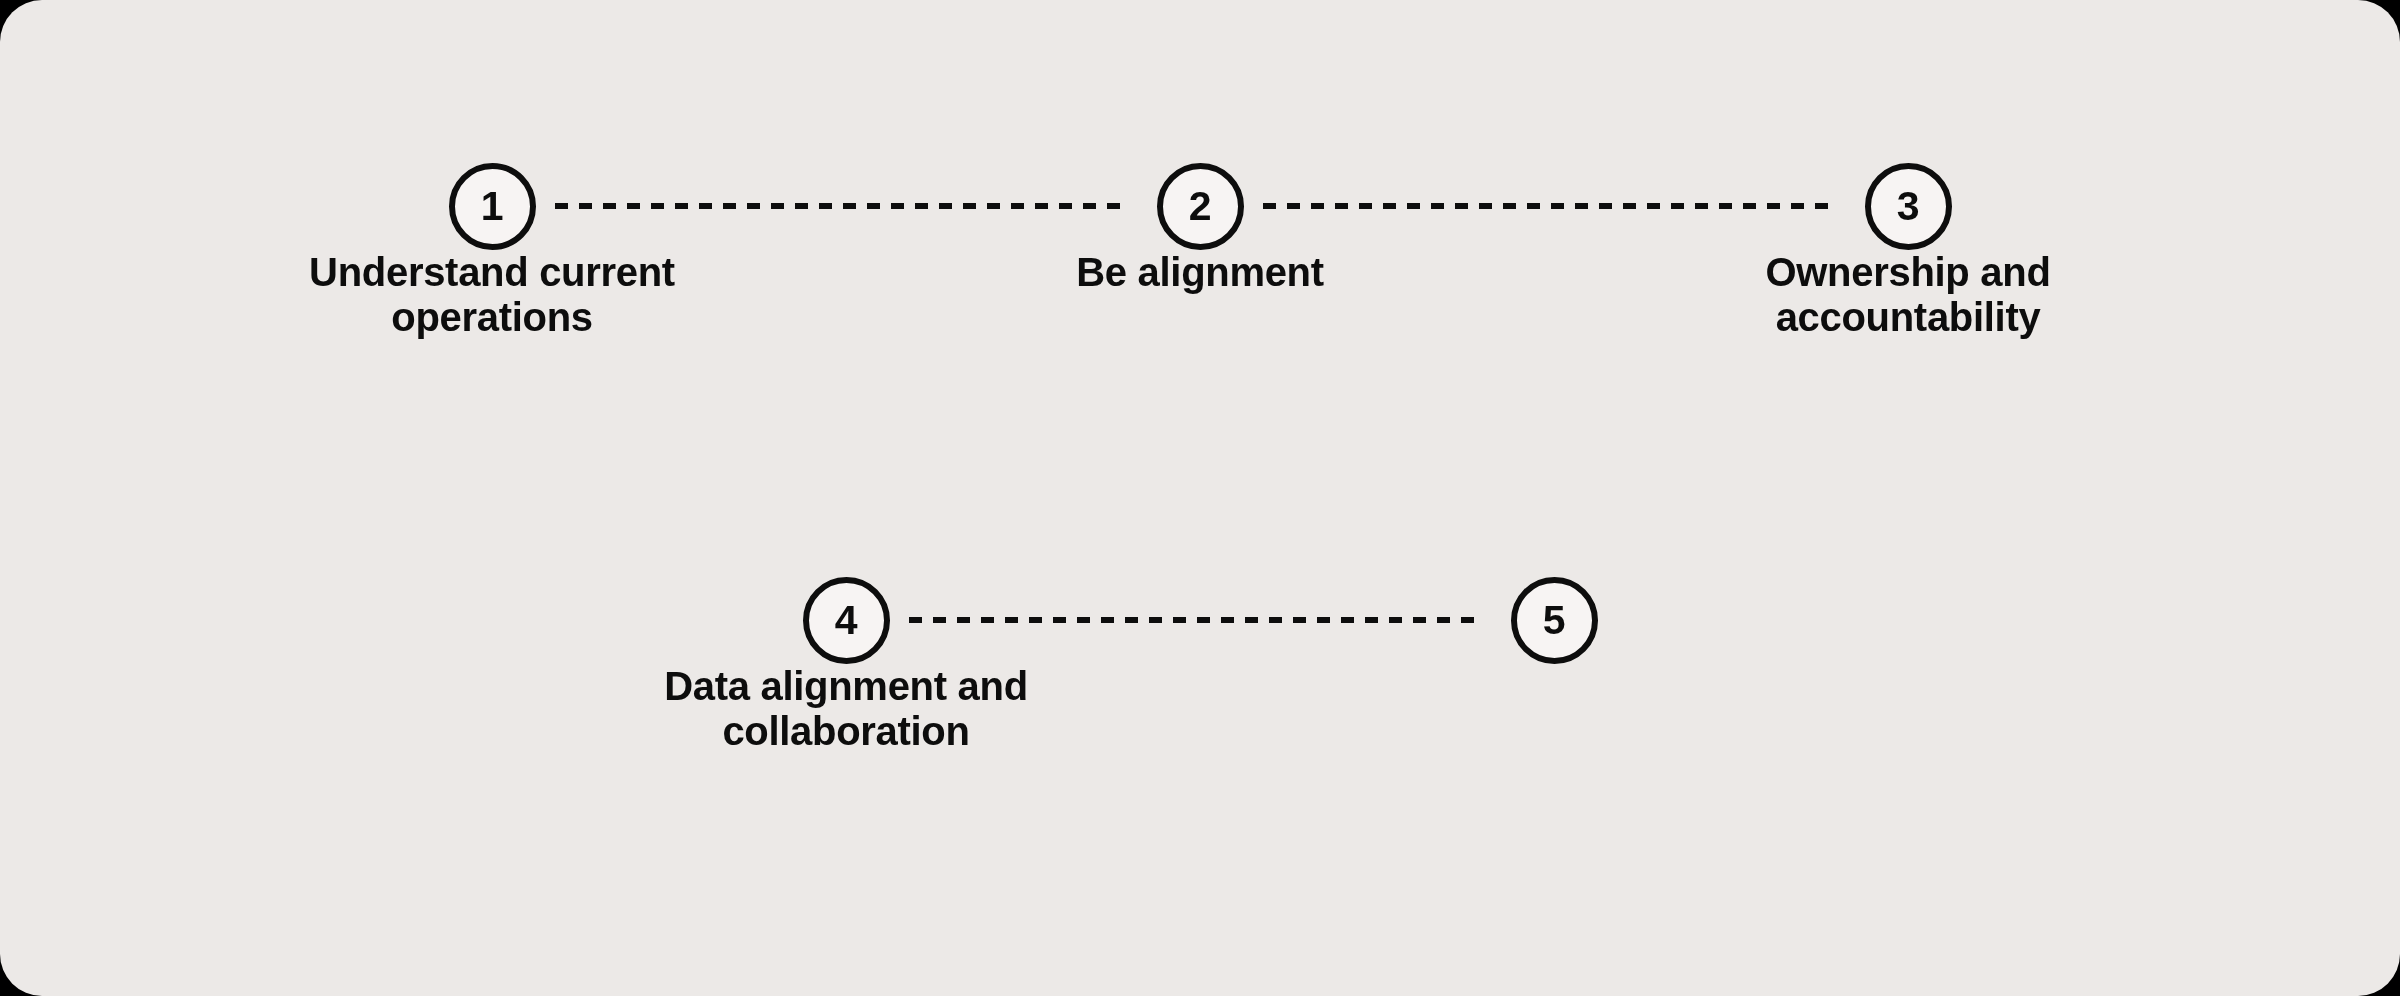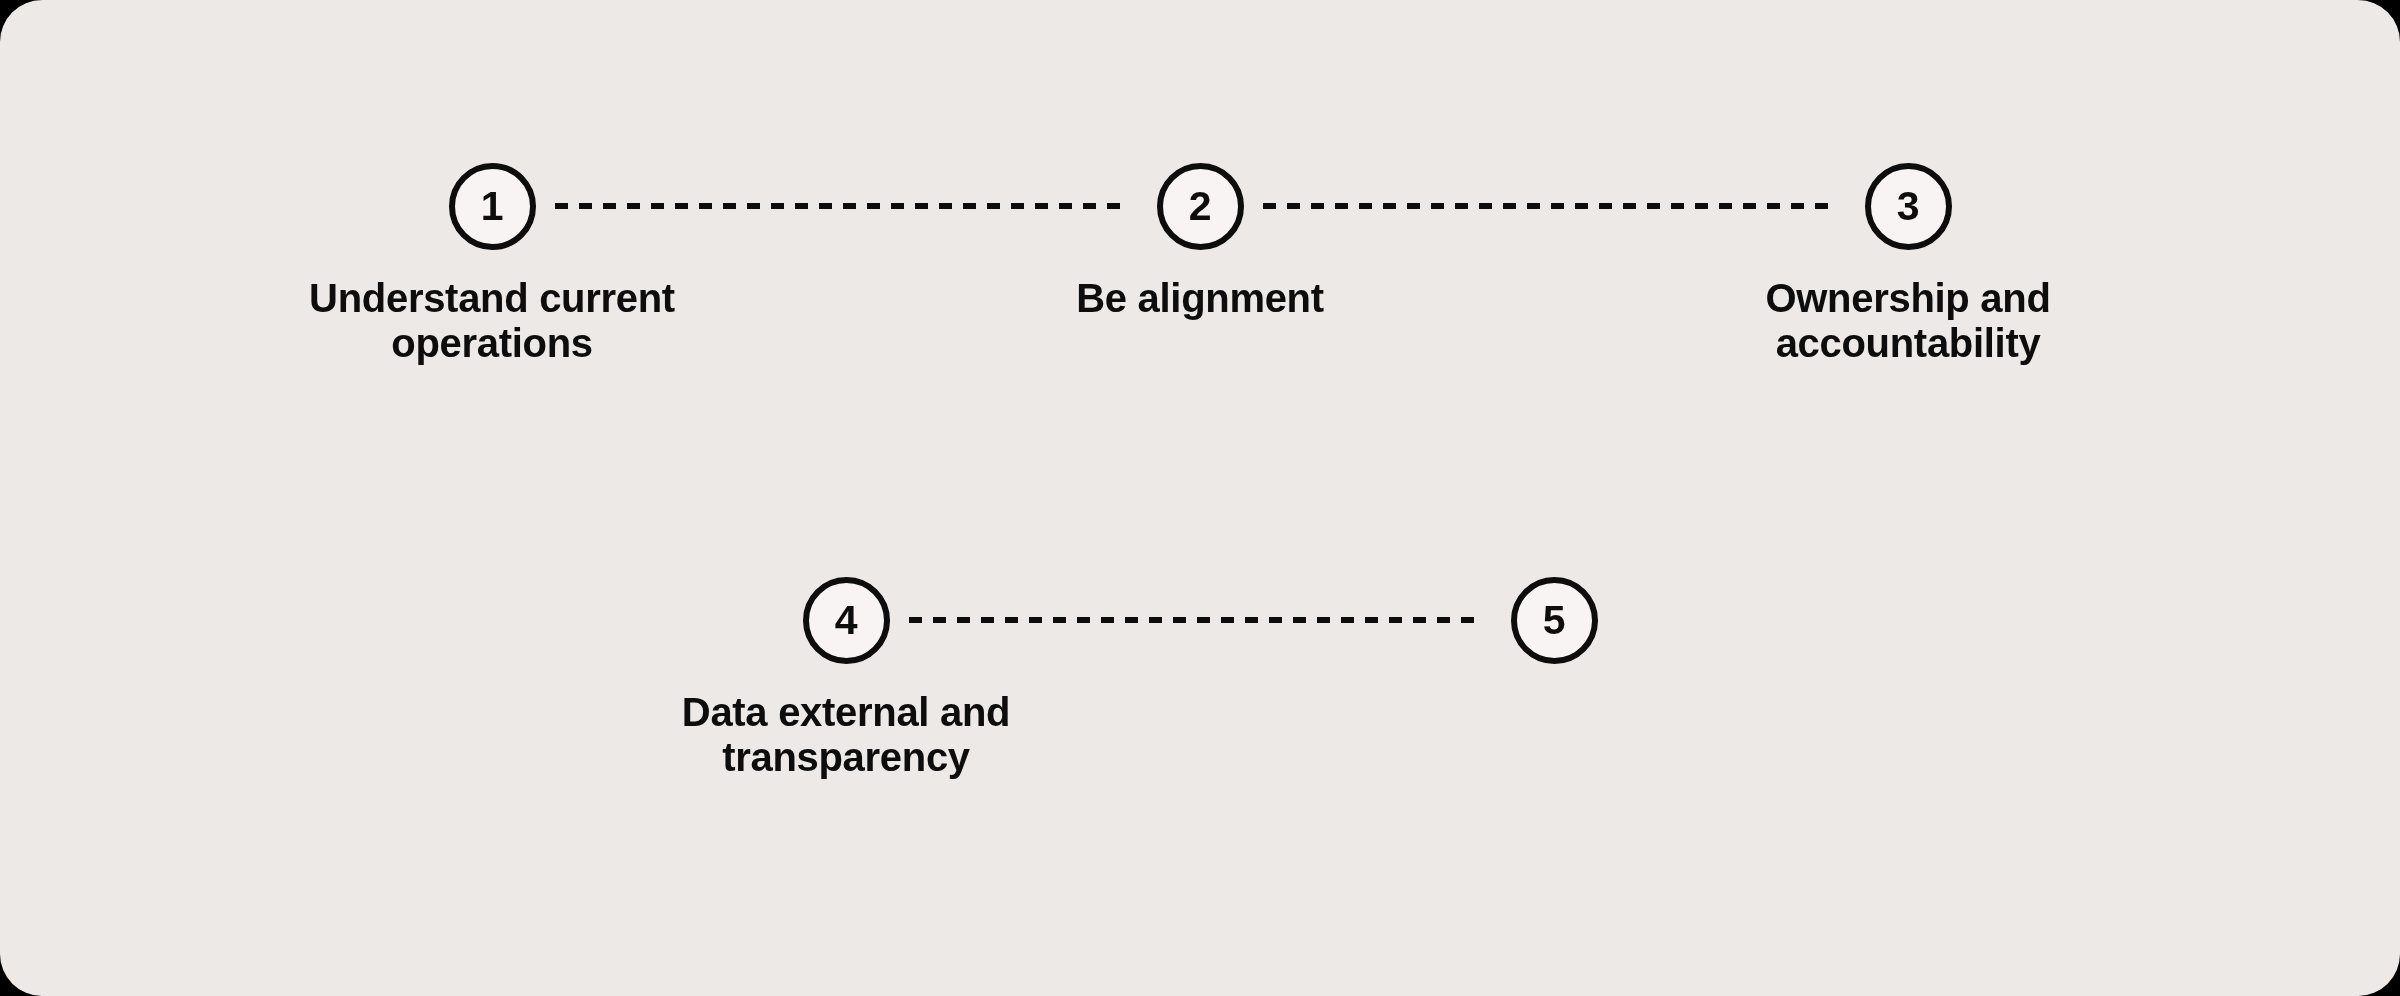--- a/index.html
+++ b/index.html
@@ -49,21 +49,20 @@
   .step-number {
     font-size: 41px;
     font-weight: 700;
     color: #0d0d0d;
     line-height: 1;
     font-family: "Liberation Sans", sans-serif;
     letter-spacing: -0.5px;
   }
 
   .step-label {
-    margin-top: 26px;
     font-size: 40px;
     font-weight: 700;
     color: #0d0d0d;
     line-height: 1.12;
     text-align: center;
     letter-spacing: -0.3px;
     max-width: 420px;
     font-family: "Liberation Sans", sans-serif;
   }
 
@@ -108,21 +107,21 @@
     <div class="step-circle">
       <span class="step-number">3</span>
     </div>
     <div class="step-label">Ownership and accountability</div>
   </div>
 
   <div class="node" id="node-3" style="left: 846px; top: 577px;">
     <div class="step-circle">
       <span class="step-number">4</span>
     </div>
-    <div class="step-label">Data external and transparency</div>
+    <div class="step-label">Data alignment and collaboration</div>
   </div>
 
   <div class="node" id="node-4" style="left: 1554px; top: 577px;">
     <div class="step-circle">
       <span class="step-number">5</span>
     </div>
   </div>
 
 </div>
 

